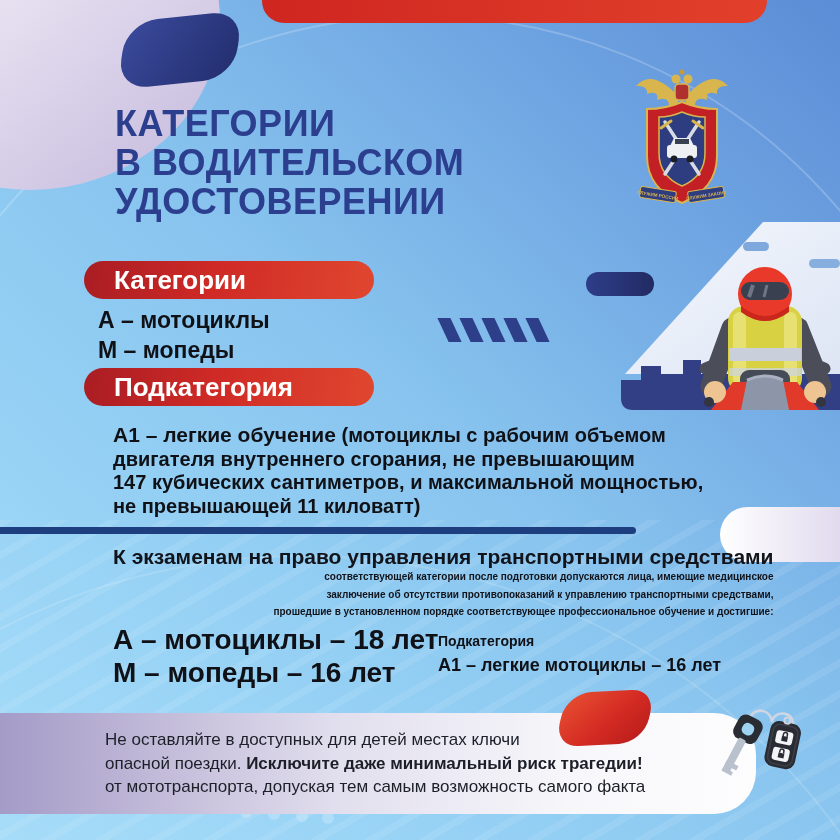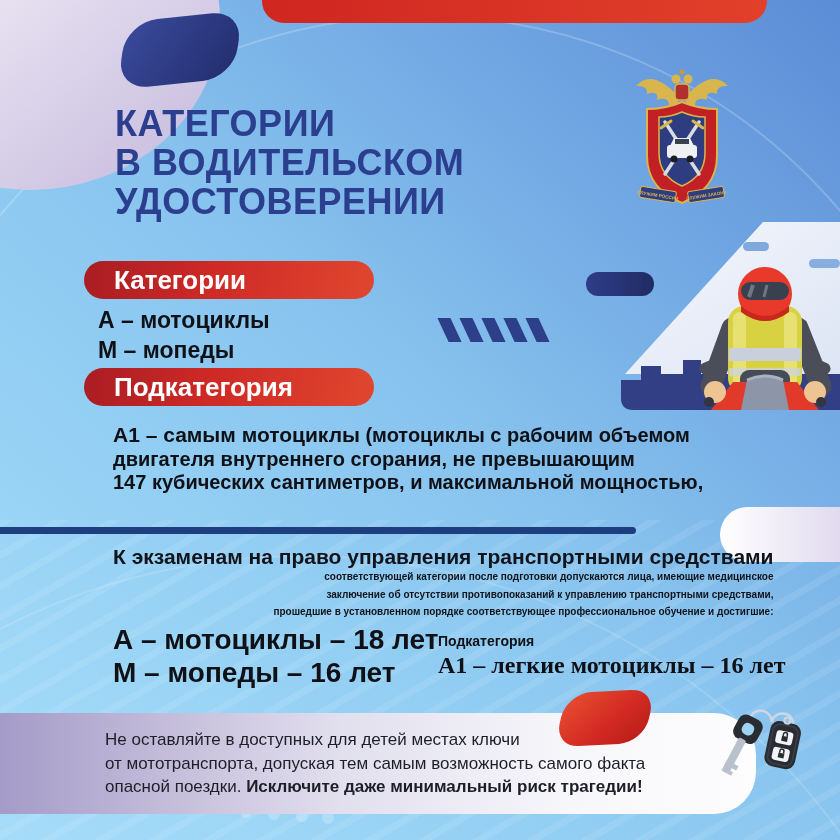--- a/index.html
+++ b/index.html
@@ -44,21 +44,21 @@
     color:#0f1116;white-space:nowrap;}
   .a1desc .lead{font-weight:800;font-size:21px;}
   .divider{left:0;top:527px;width:636px;height:7px;background:#1e3f7f;border-radius:0 4px 4px 0;}
   .exam{left:113px;top:546px;color:#12141b;white-space:nowrap;}
   .exam .h{font-size:21px;font-weight:800;line-height:22px;}
   .exam .l{font-size:10px;font-weight:600;line-height:17.5px;text-align:right;}
   .ages{left:113px;top:623px;font-size:28px;font-weight:800;line-height:33px;
     color:#0f1116;white-space:nowrap;}
   .subcol{left:438px;top:632px;color:#0f1116;white-space:nowrap;}
   .subcol .lbl{font-size:14px;font-weight:700;line-height:18px;}
-  .subcol .big{font-size:24px;font-weight:700;line-height:30px;font-family:Liberation Serif, serif;}
+  .subcol .big{font-size:18px;font-weight:700;line-height:30px;}
   .warning{left:0;top:713px;width:756px;height:101px;border-radius:0 42px 42px 0;
     background:linear-gradient(90deg,#a49bc8 0%,#beb6d6 18%,#e2dfee 45%,#f7f6fa 75%,#fdfdfe 100%);
     display:flex;align-items:center;}
   .warning .txt{padding-left:105px;font-size:17px;line-height:23.5px;font-weight:500;
     color:#1c1f28;white-space:nowrap;}
   .warning .txt b{font-weight:800;}
   .blob-red{left:561px;top:691px;width:88px;height:54px;border-radius:24px;
     transform:skewX(-16deg) rotate(-3deg);
     background:linear-gradient(135deg,#e85032 0%,#d42b23 55%,#b81c1a 100%);}
   .emblem{left:628px;top:60px;width:108px;height:152px;}
@@ -133,23 +133,24 @@
   </div>
   <div class="abs cat-list">
     <div>А – мотоциклы</div>
     <div>М – мопеды</div>
   </div>
 
   <div class="abs badge badge2">
     <span>Подкатегория</span>
   </div>
   <div class="abs a1desc">
-    <div><span class="lead">А1 – самым мотоциклы</span><span> (мотоциклы с рабочим объемом</span></div>
+    <div><span class="lead">А1 – легкие обучение</span><span> (мотоциклы с рабочим объемом</span></div>
     <div>двигателя внутреннего сгорания, не превышающим</div>
     <div>147 кубических сантиметров, и максимальной мощностью,</div>
+    <div>не превышающей 11 киловатт)</div>
   </div>
 
   <svg class="abs moto" viewBox="0 0 245 188">
     <defs>
       <linearGradient id="wedge" x1="0" y1="0" x2="1" y2="1">
         <stop offset="0" stop-color="#f4f7fd"></stop>
           <stop offset="1" stop-color="#dde5f4"></stop>
       </linearGradient>
     </defs>
     <polygon points="168,0 245,0 245,152 30,152" fill="url(#wedge)"></polygon>
@@ -197,22 +198,22 @@
     <div>М – мопеды – 16 лет</div>
   </div>
   <div class="abs subcol">
     <div class="lbl">Подкатегория</div>
     <div class="big">А1 – легкие мотоциклы – 16 лет</div>
   </div>
 
   <div class="abs warning">
     <div class="txt">
       <div>Не оставляйте в доступных для детей местах ключи</div>
+      <div><span>опасной поездки. </span><b>Исключите даже минимальный риск трагедии!</b></div>
       <div>от мототранспорта, допуская тем самым возможность самого факта</div>
-      <div><span>опасной поездки. </span><b>Исключите даже минимальный риск трагедии!</b></div>
     </div>
   </div>
   <div class="abs blob-red"></div>
 
   <svg class="abs keys" viewBox="0 0 100 100">
     <path d="M40,34 C30,12 58,8 60,26 C62,12 86,16 80,32" stroke="#cfd6e3" stroke-width="2.5" fill="none"></path>
     <g transform="rotate(28 35 35)">
       <rect x="22" y="20" width="26" height="26" rx="8" fill="#2a2c33"></rect>
       <rect x="29" y="27" width="12" height="12" rx="5" fill="#9fd3f2"></rect>
       <rect x="31" y="44" width="8" height="36" rx="2" fill="#b9c1cd"></rect>

